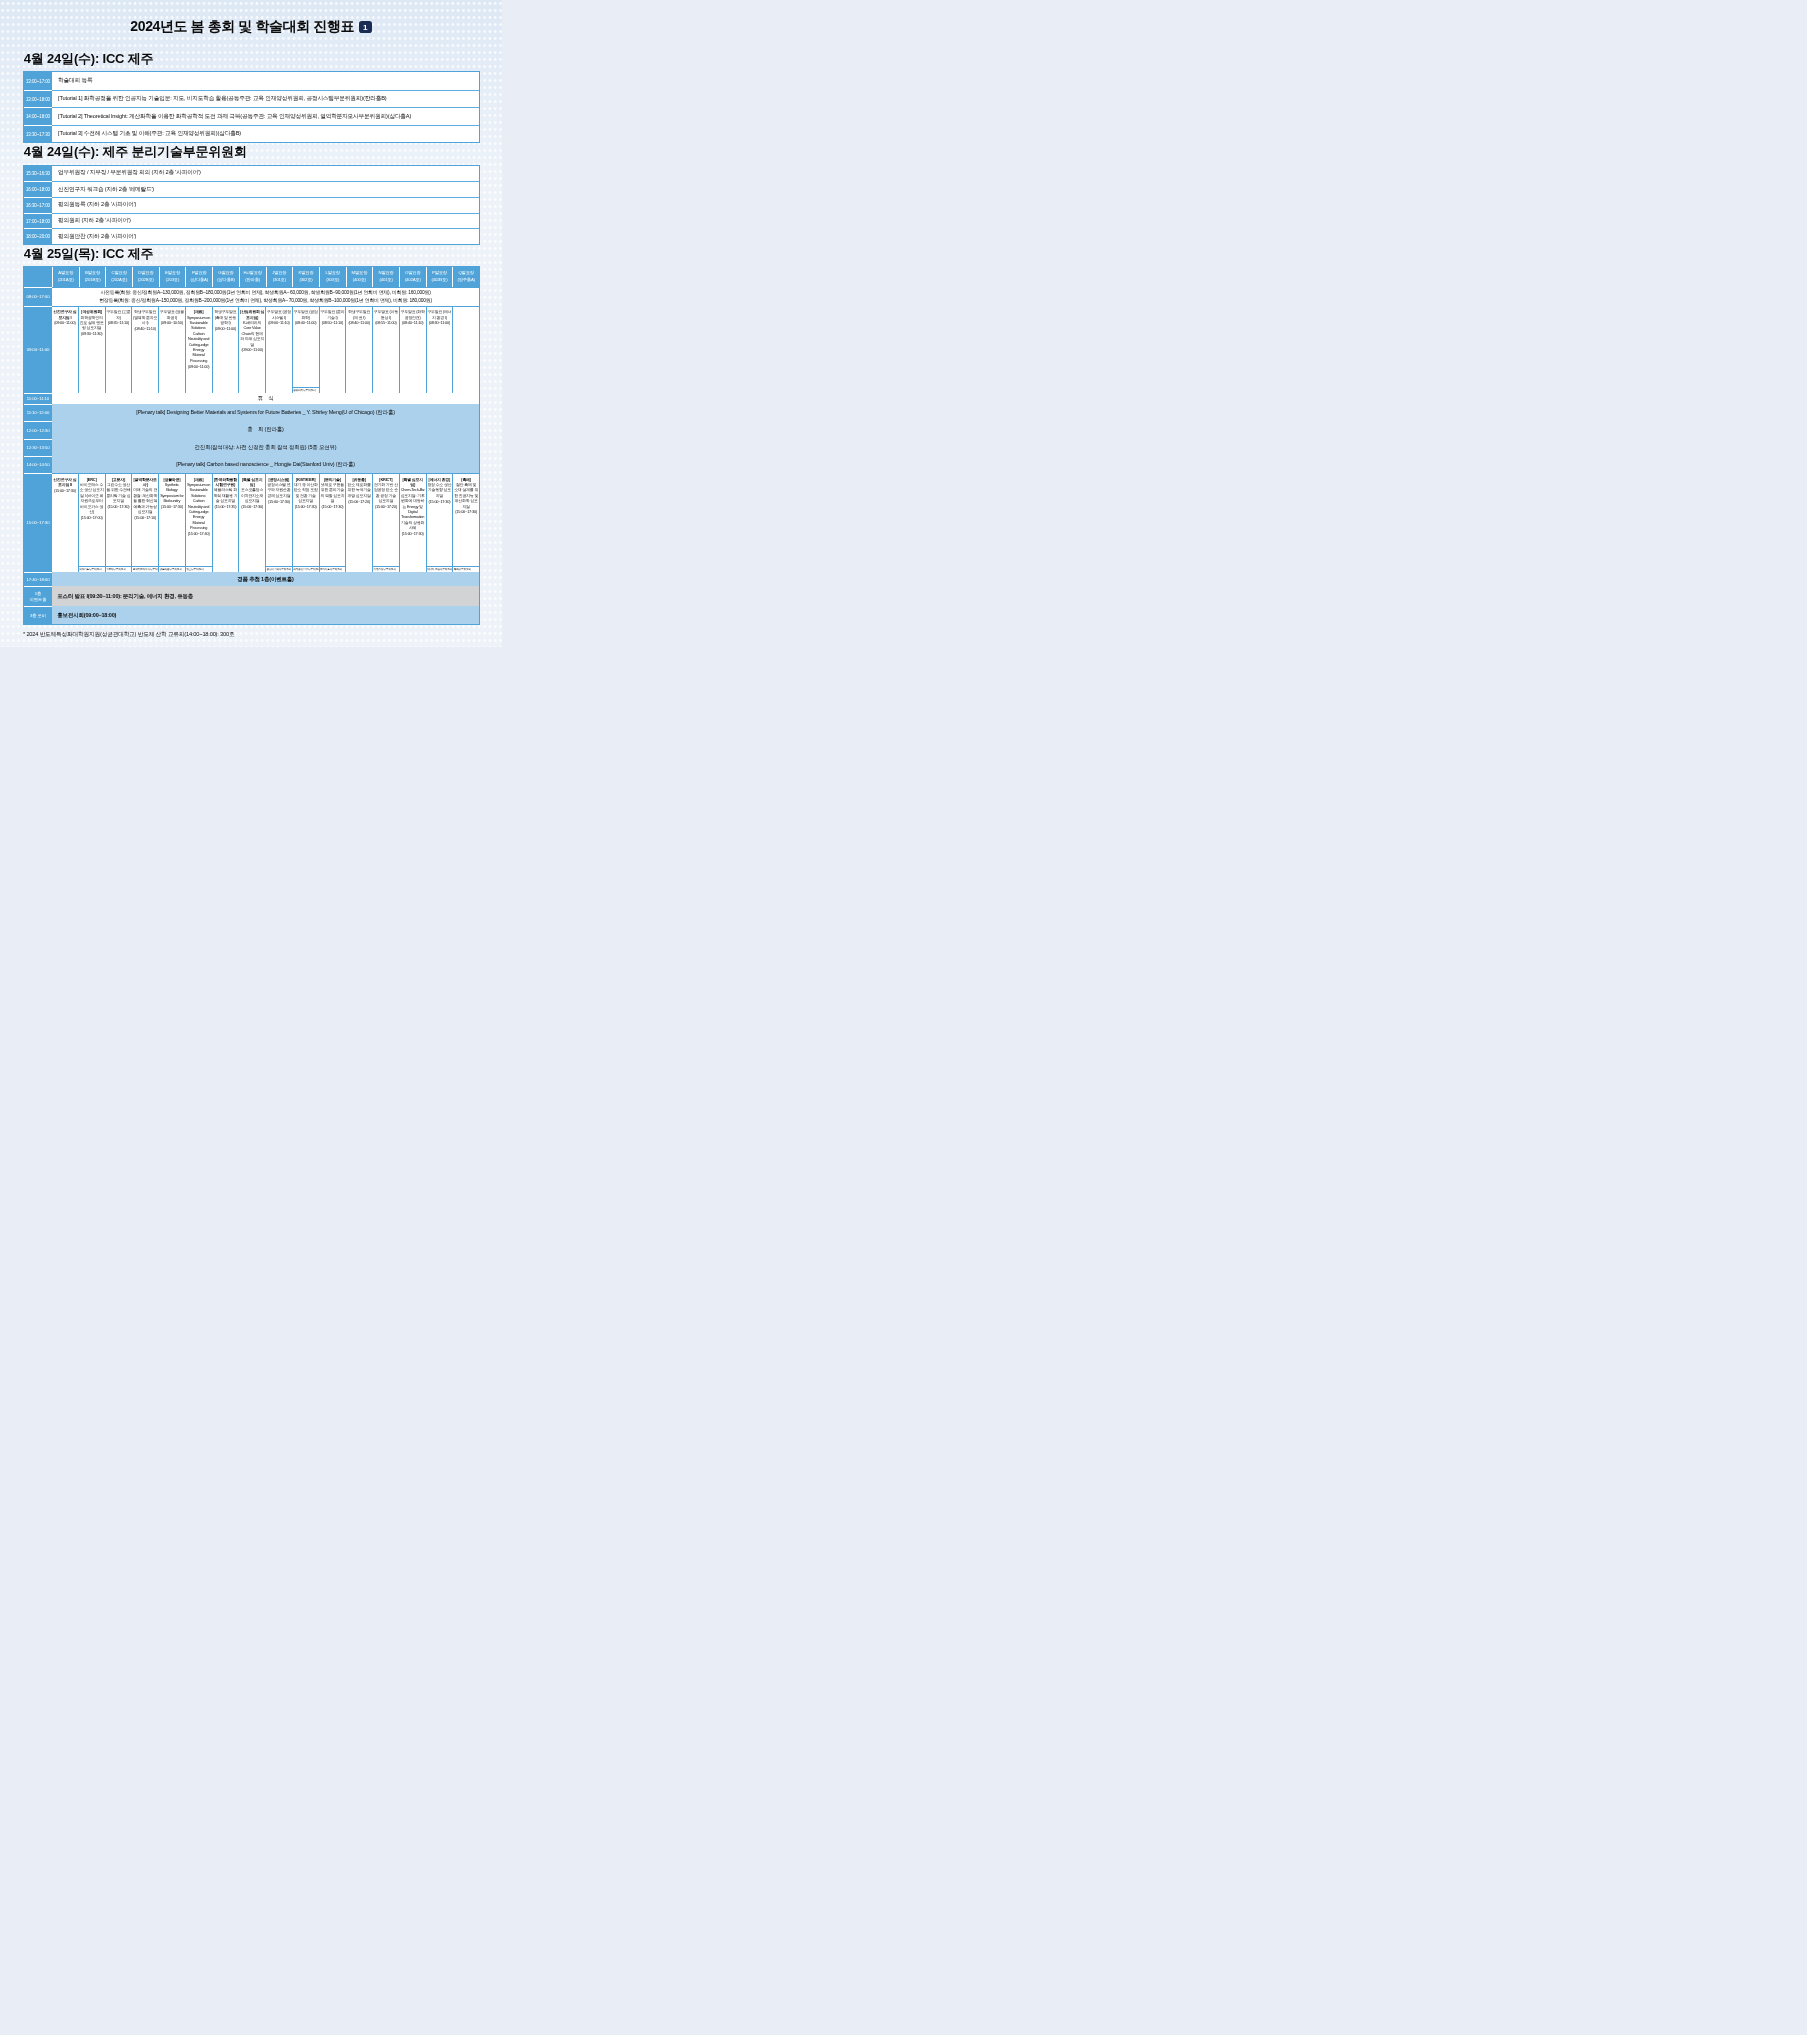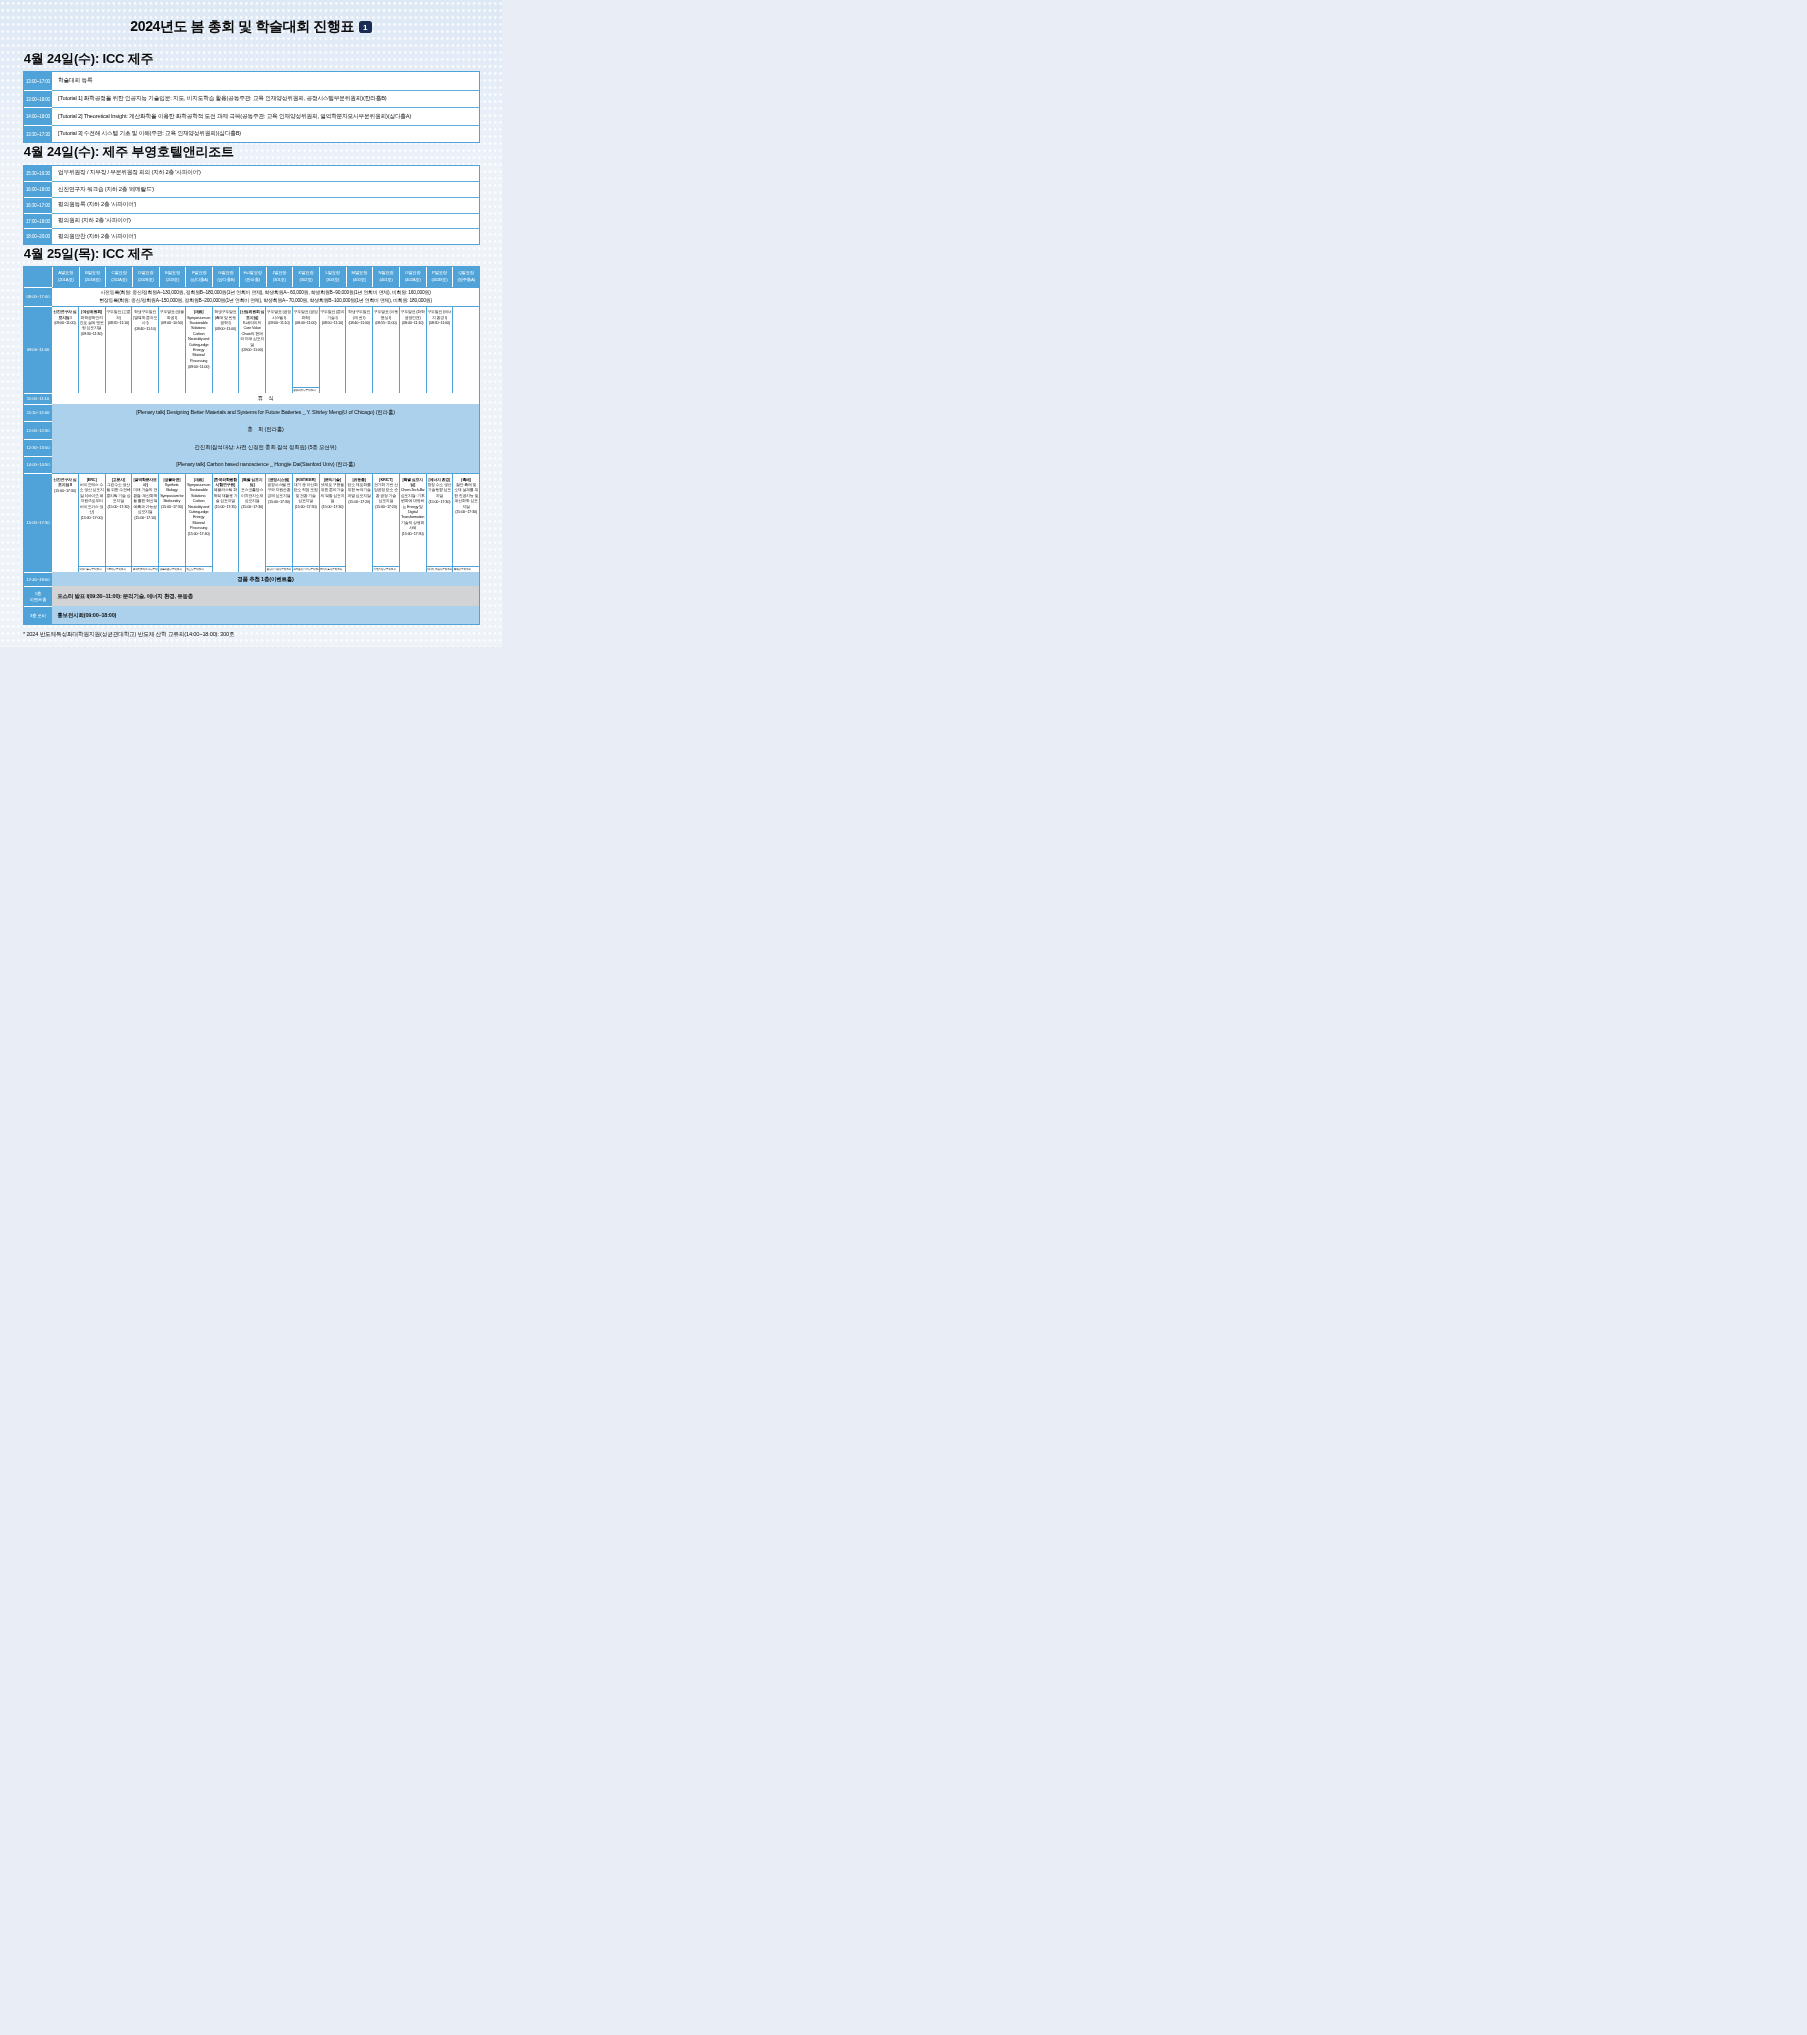--- a/index.html
+++ b/index.html
@@ -138,21 +138,21 @@
       <div class="srow">
         <div class="stime">14:00~18:00</div>
         <div class="stext">[Tutorial 2] Theoretical Insight: 계산화학을 이용한 화학공학적 도전 과제 극복(공동주관: 교육 인재양성위원회, 열역학분자모사부문위원회)(삼다홀A)</div>
       </div>
       <div class="srow">
         <div class="stime">13:30~17:30</div>
         <div class="stext">[Tutorial 3] 수전해 시스템 기초 및 이해(주관: 교육 인재양성위원회)(삼다홀B)</div>
       </div>
     </div>
 
-  <h2 class="sec gap2">4월 24일(수): 제주 부영호텔앤리조트</h2>
+  <h2 class="sec gap2">4월 24일(수): 제주 분리기술부문위원회</h2>
   <div class="stable" id="t2">
       <div class="srow">
         <div class="stime">15:30~16:30</div>
         <div class="stext">업무위원장 / 지부장 / 부문위원장 회의 (지하 2층 '사파이어')</div>
       </div>
       <div class="srow">
         <div class="stime">16:00~18:00</div>
         <div class="stext">신진연구자 워크숍 (지하 2층 '에메랄드')</div>
       </div>
       <div class="srow">

